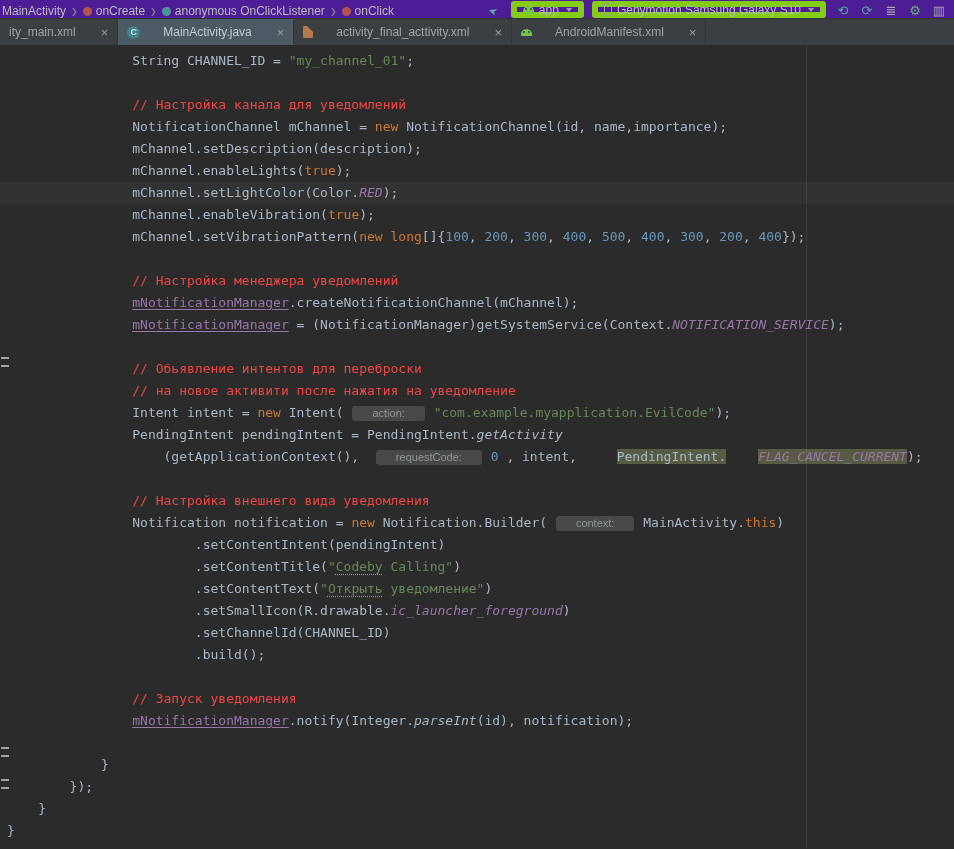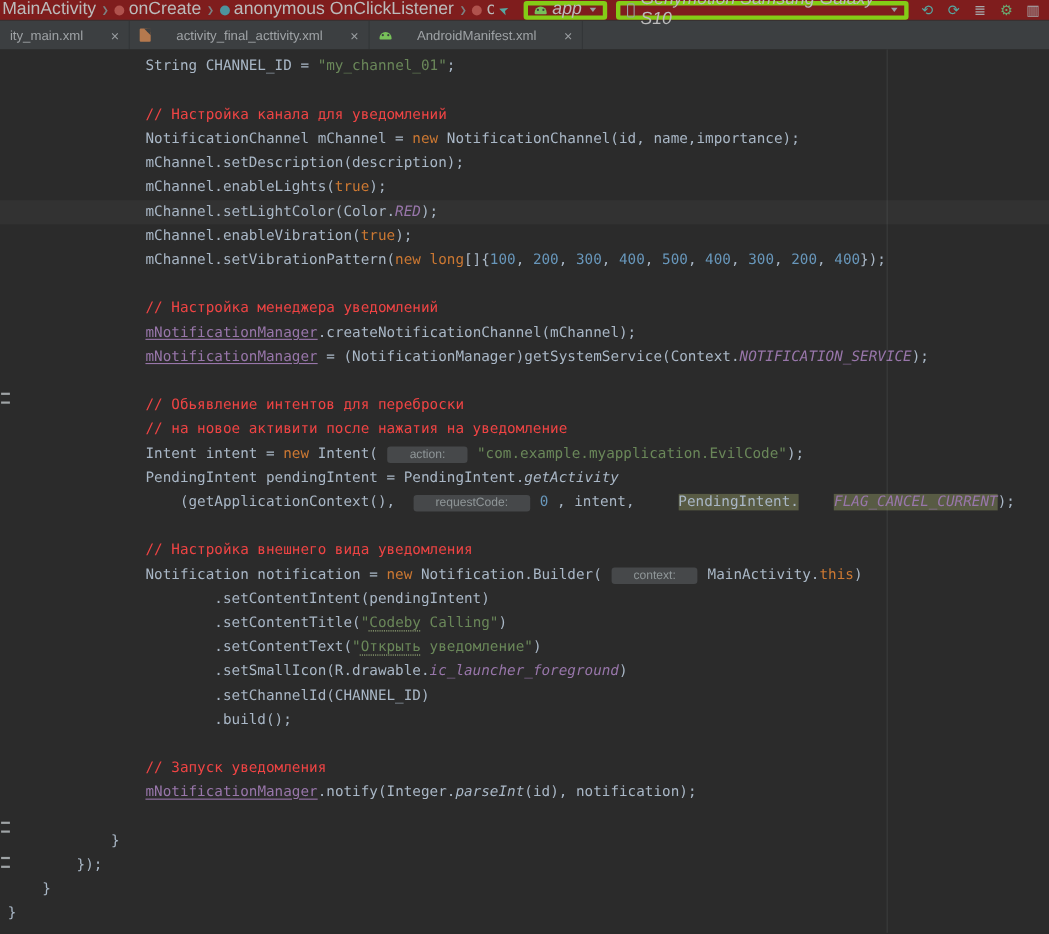--- a/index.html
+++ b/index.html
@@ -1,33 +1,33 @@
 <!DOCTYPE html>
 <html><head>
 <meta charset="utf-8">
 <style>
   * { margin:0; padding:0; box-sizing:border-box; }
   html,body { width:954px; height:849px; overflow:hidden; background:#2b2b2b;
     font-family:"Liberation Sans", sans-serif; }
 
   
-  .navbar { height:19px; background:#7f1d1d; border-bottom:1px solid #323232;
-    display:flex; align-items:center; padding:0 6px 0 2px; font-size:16px; color:#bbbbbb; }
+  .navbar { height:19px; background:#4c1d95; border-bottom:1px solid #323232;
+    display:flex; align-items:flex-end; padding:0 6px 0 2px; font-size:12px; color:#bbbbbb; }
   .crumbs { display:flex; align-items:center; white-space:nowrap; overflow:hidden; }
   .crumb { display:inline-flex; align-items:center; gap:4px; cursor:default; }
   .sep { color:#7c8183; font-size:8px; margin:0 5px; }
   .sep::after { content:"❯"; }
   .ci { width:9px; height:9px; border-radius:50%; display:inline-block; }
   .ci.method { background:#b0524d; }
   .ci.anon { background:#4d939e; }
   .spacer { flex:1; }
   .ptr { color:#56a8a2; font-size:11px; display:inline-block; transform:rotate(200deg); margin:0 14px 0 4px; }
   .ptr::after { content:"➤"; }
-  .selector { display:inline-flex; align-items:center; gap:5px; border:4px solid #84cc16;
-    border-radius:3px; padding:0 6px; height:17px; margin-right:8px; color:#bbbbbb; cursor:pointer;font-style:italic; }
+  .selector { display:inline-flex; align-items:center; gap:5px; border:6px solid #84cc16;
+    border-radius:3px; padding:0 6px; height:17px; margin-right:8px; color:#bbbbbb; cursor:pointer; }
   .android-head { width:11px; height:7px; background:#77c159; border-radius:6px 6px 1px 1px;
     position:relative; display:inline-block; }
   .android-head::before, .android-head::after { content:""; position:absolute; top:2px; width:2px; height:2px;
     background:#3c3f41; border-radius:50%; }
   .android-head::before { left:2px; } .android-head::after { right:2px; }
   .phone { width:8px; height:13px; border:1px solid #9aa0a2; border-radius:2px; display:inline-block; }
   .caret { width:0; height:0; border-left:3px solid transparent; border-right:3px solid transparent;
     border-top:4px solid #9aa0a2; display:inline-block; margin-left:2px; }
   .actions { display:inline-flex; align-items:center; gap:6px; }
   .act { width:18px; height:16px; display:inline-flex; align-items:center; justify-content:center;
@@ -125,20 +125,25 @@
     <span class="act green gear"></span>
     <span class="act gray grid"></span>
   </div>
 </div>
 
 <div class="tabs">
     <div class="tab">
       <span>ity_main.xml</span>
       <span class="close"></span>
     </div>
+    <div class="tab selected">
+      <span class="t-icon class"></span>
+      <span>MainActivity.java</span>
+      <span class="close"></span>
+    </div>
     <div class="tab">
       <span class="t-icon layout"></span>
       <span>activity_final_acttivity.xml</span>
       <span class="close"></span>
     </div>
     <div class="tab">
       <span class="t-icon android"></span>
       <span>AndroidManifest.xml</span>
       <span class="close"></span>
     </div>

